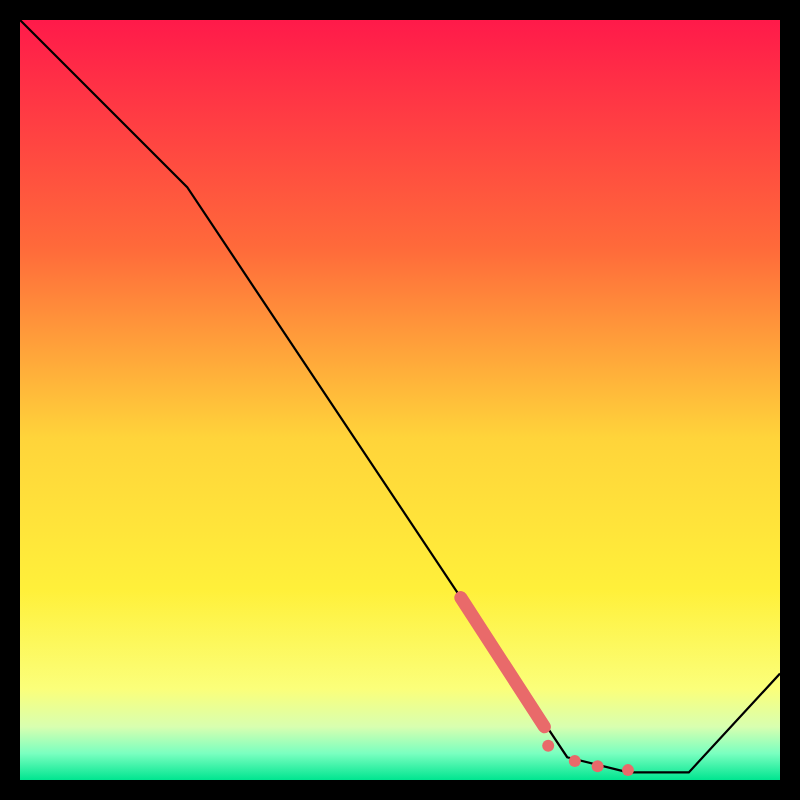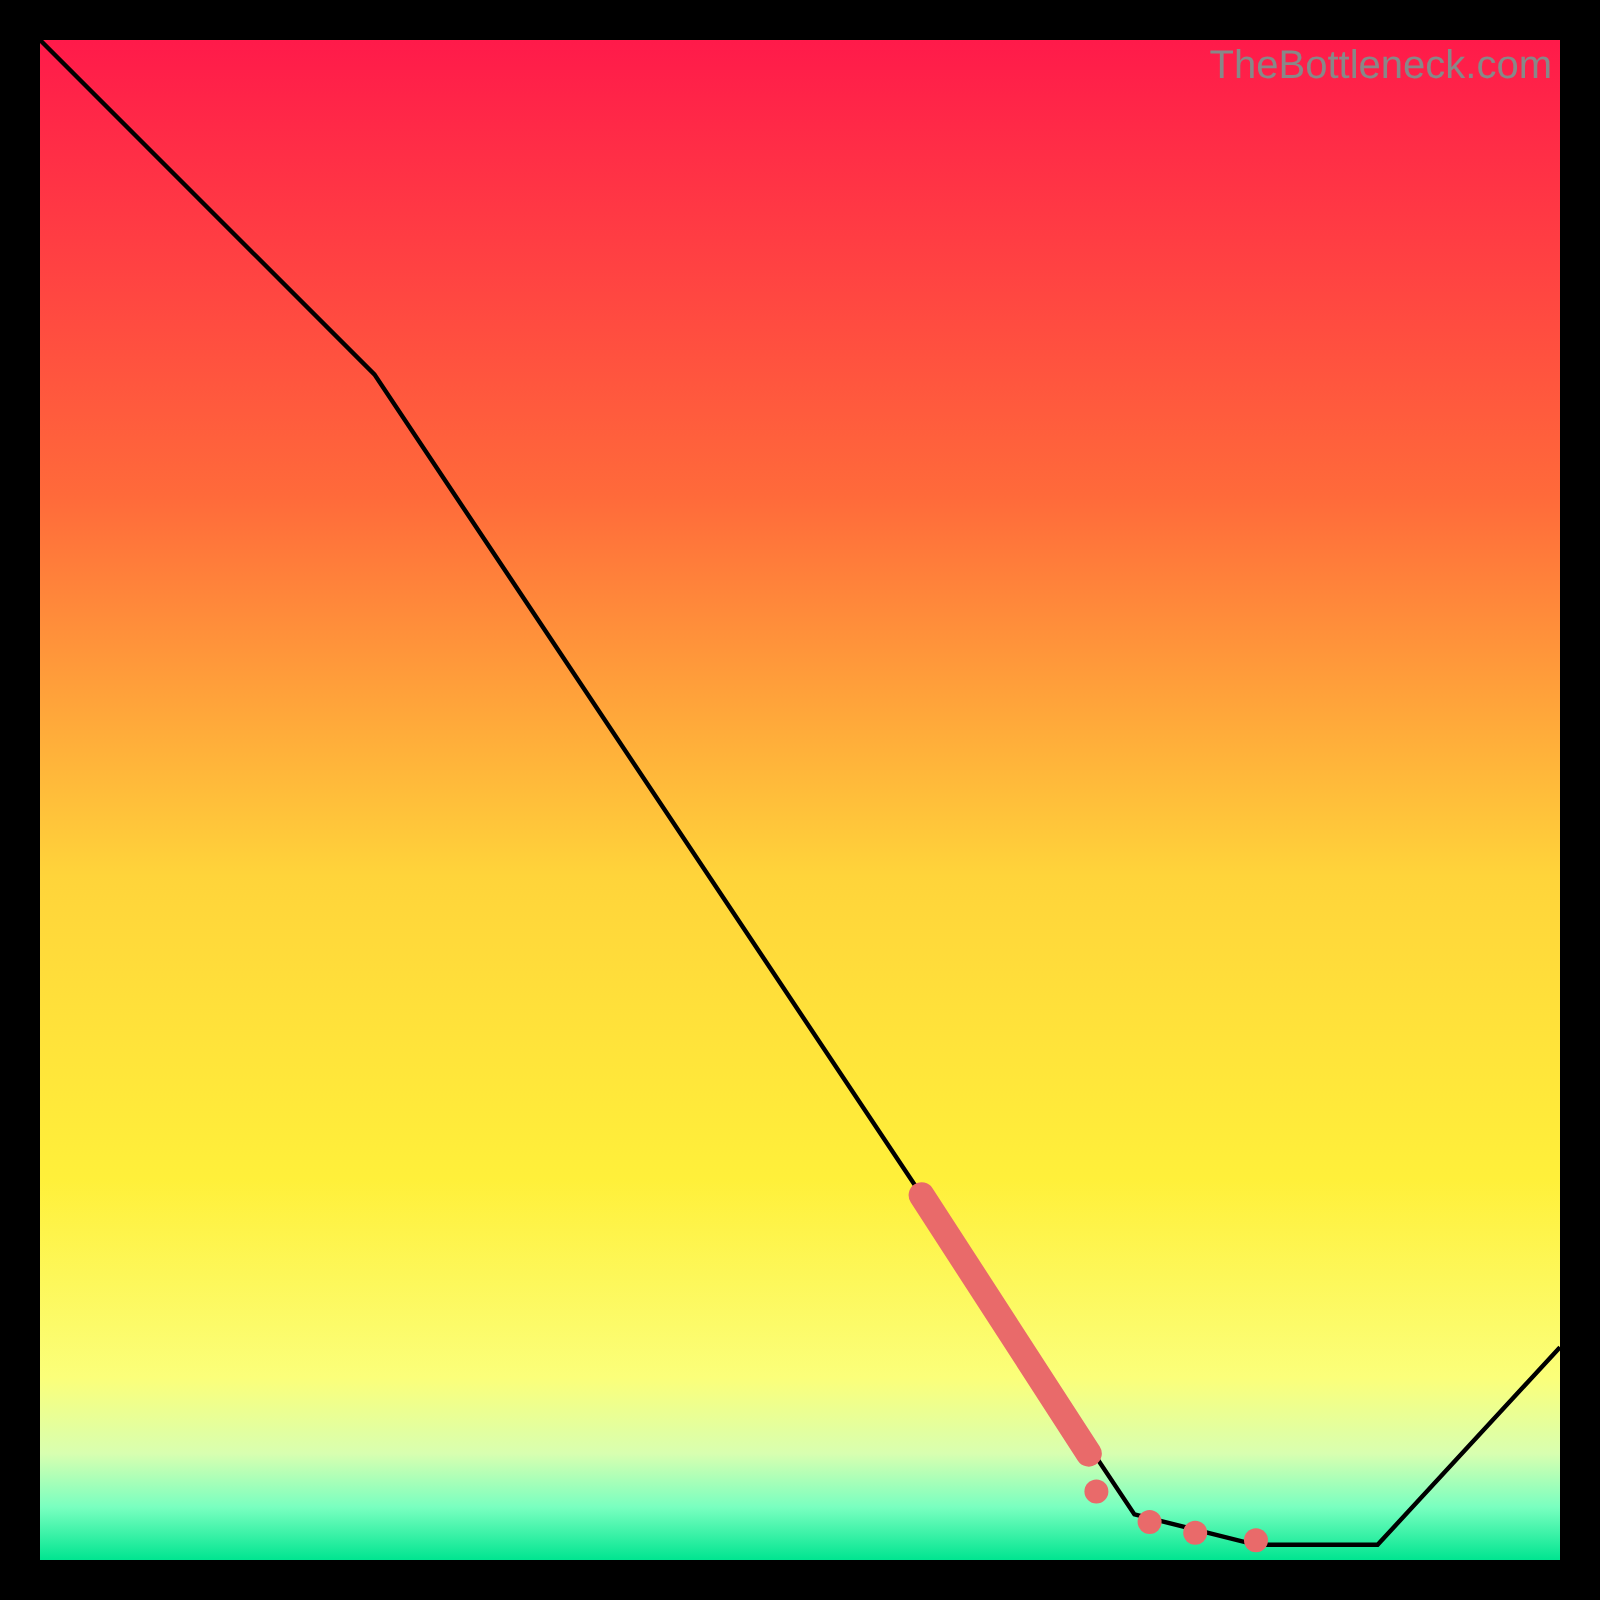--- a/index.html
+++ b/index.html
@@ -29,21 +29,20 @@
     z-index: 10;
   }
   svg {
     display: block;
   }
 </style>
 </head>
 <body>
 
 <div class="chart-container">
-  <div class="attribution">TheBottleneck.com</div>
   <svg id="chart-svg" width="760" height="760" viewBox="0 0 760 760">
     <defs>
       <linearGradient id="bg-grad" x1="0" y1="0" x2="0" y2="1">
           <stop offset="0%" stop-color="#ff1a4a"></stop>
           <stop offset="30%" stop-color="#ff6a3a"></stop>
           <stop offset="55.00000000000001%" stop-color="#ffd43a"></stop>
           <stop offset="75%" stop-color="#fff03a"></stop>
           <stop offset="88%" stop-color="#fbff7a"></stop>
           <stop offset="93%" stop-color="#d8ffb0"></stop>
           <stop offset="96.5%" stop-color="#7affc0"></stop>

